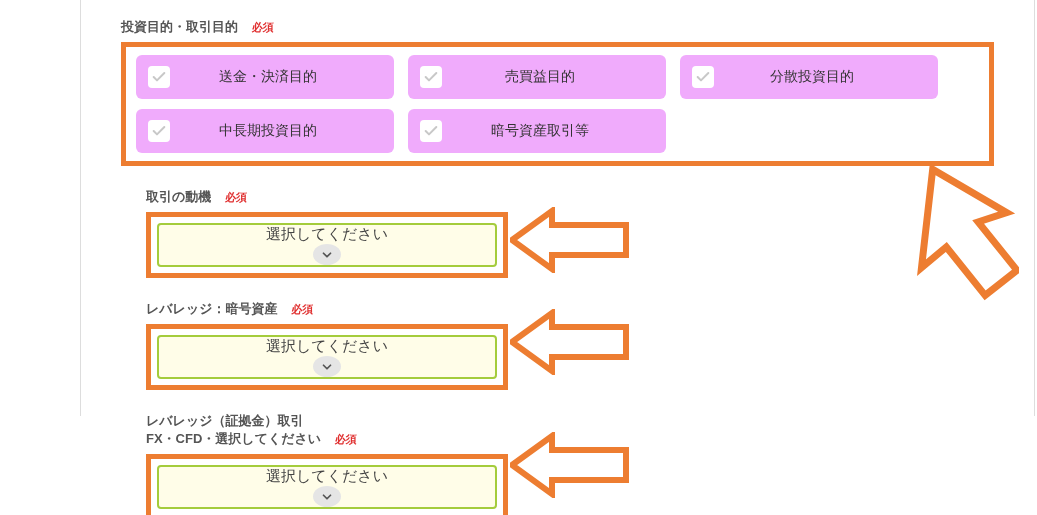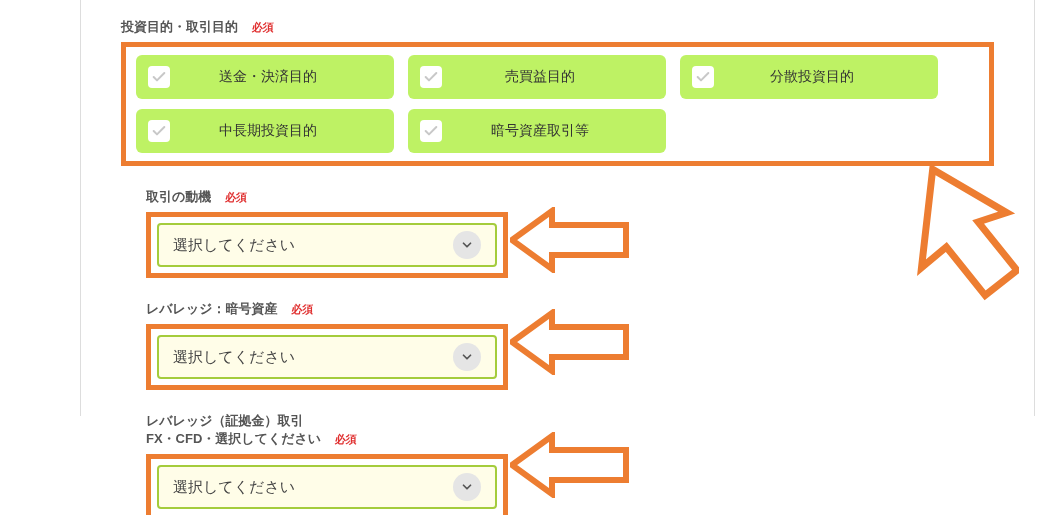--- a/index.html
+++ b/index.html
@@ -46,21 +46,21 @@
   }
   .cb-row {
     display: flex;
     gap: 14px;
     margin-bottom: 10px;
   }
   .cb-row:last-child { margin-bottom: 0; }
   .cb-item {
     flex: 0 0 258px;
     height: 44px;
-    background: #bef264;
+    background: #f0abfc;
     border-radius: 6px;
     display: flex;
     align-items: center;
     padding: 0 12px;
     cursor: pointer;
   }
   .cb-box {
     width: 22px;
     height: 22px;
     border-radius: 4px;
@@ -90,20 +90,21 @@
   .select-field {
     height: 44px;
     background: #fffde8;
     border: 2px solid #a4cc3c;
     border-radius: 4px;
     display: flex;
     align-items: center;
     padding: 0 14px;
     cursor: pointer;
     position: relative;
+    flex-direction: column;
   }
   .select-text {
     flex: 1;
     color: #444;
     font-size: 15px;
   }
   .select-chev {
     width: 28px;
     height: 28px;
     background: #e5e5e5;

